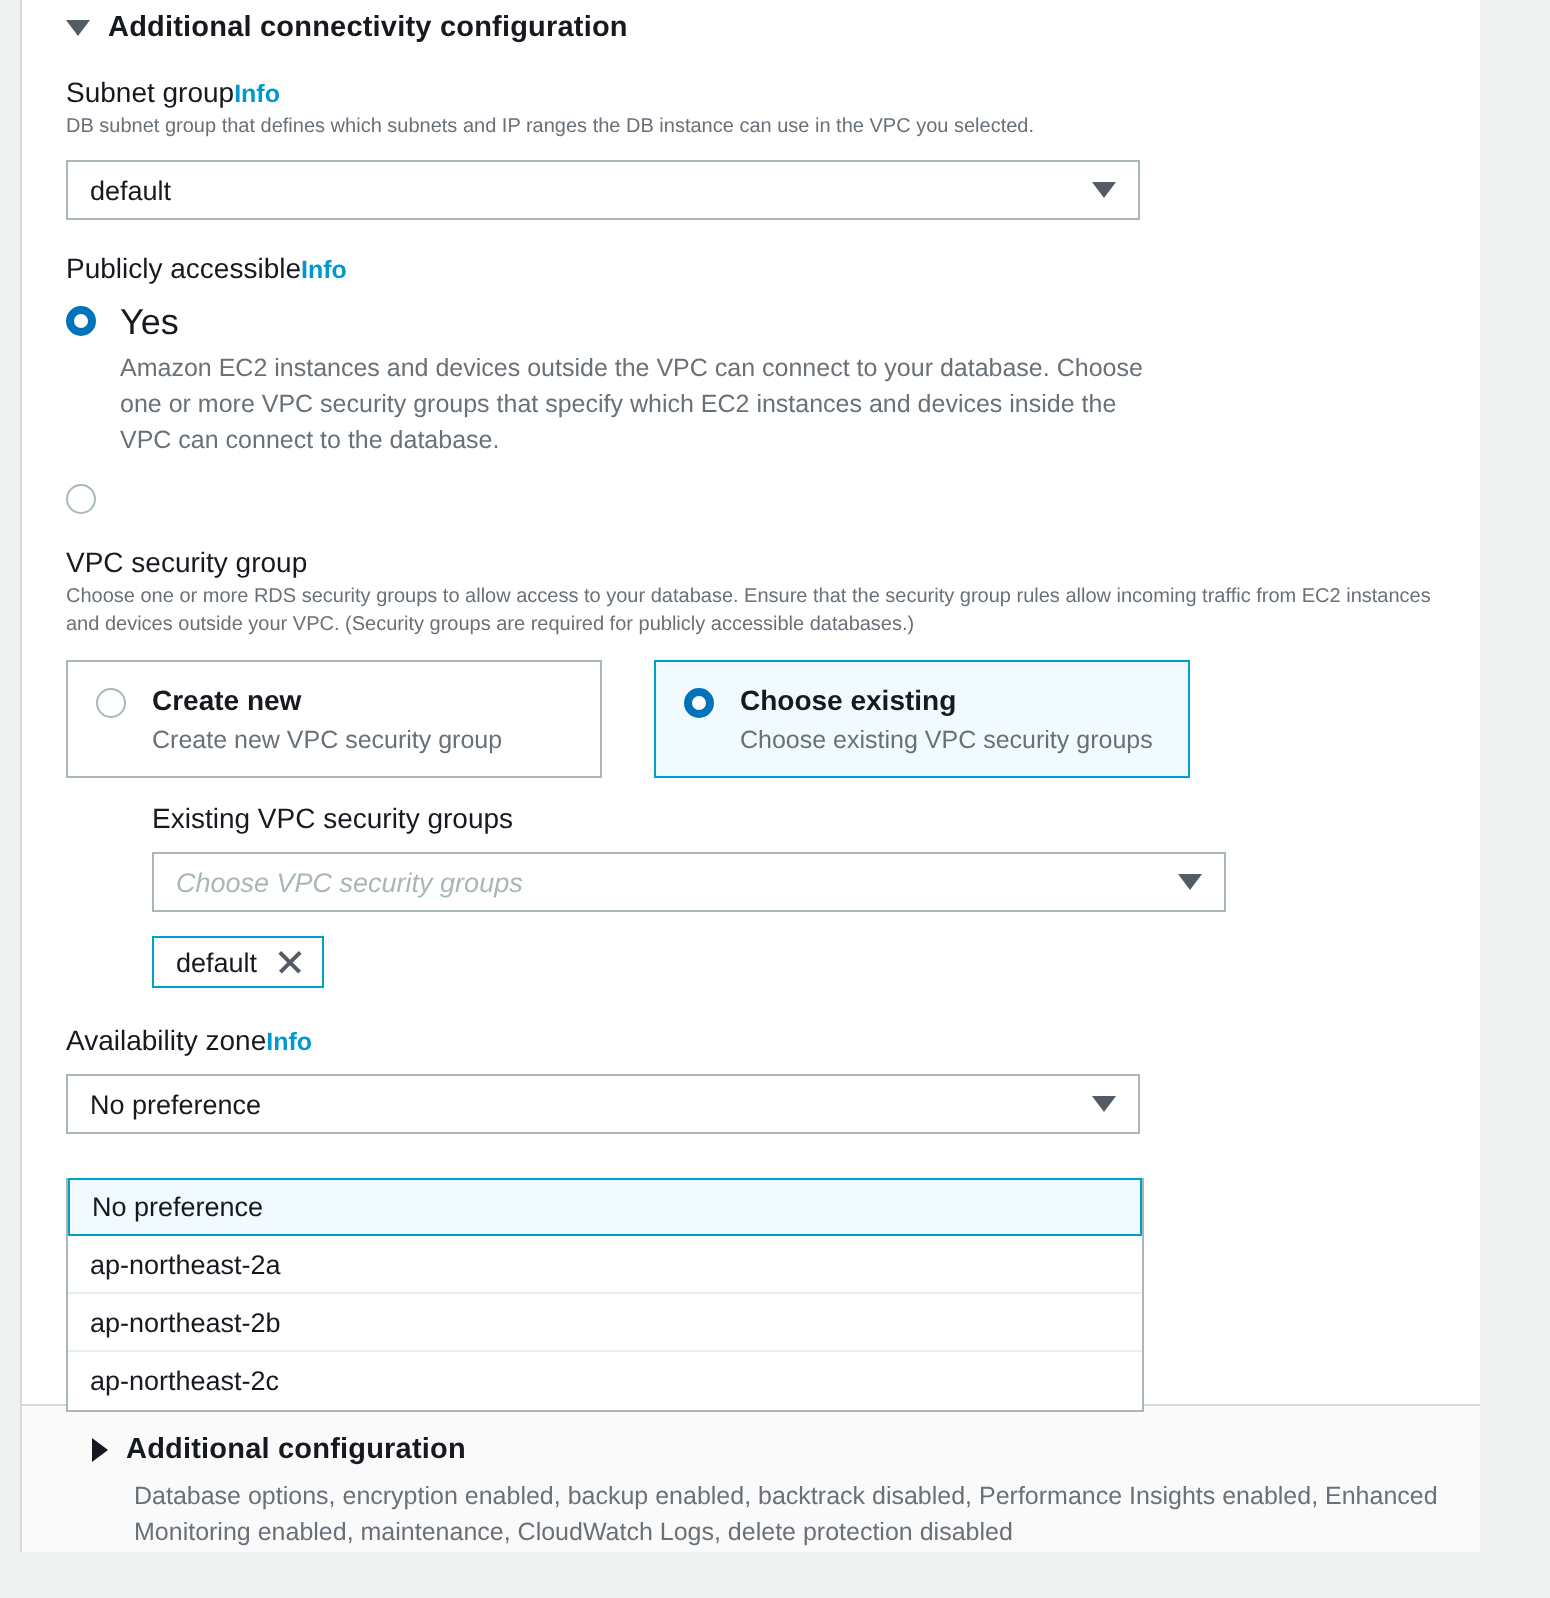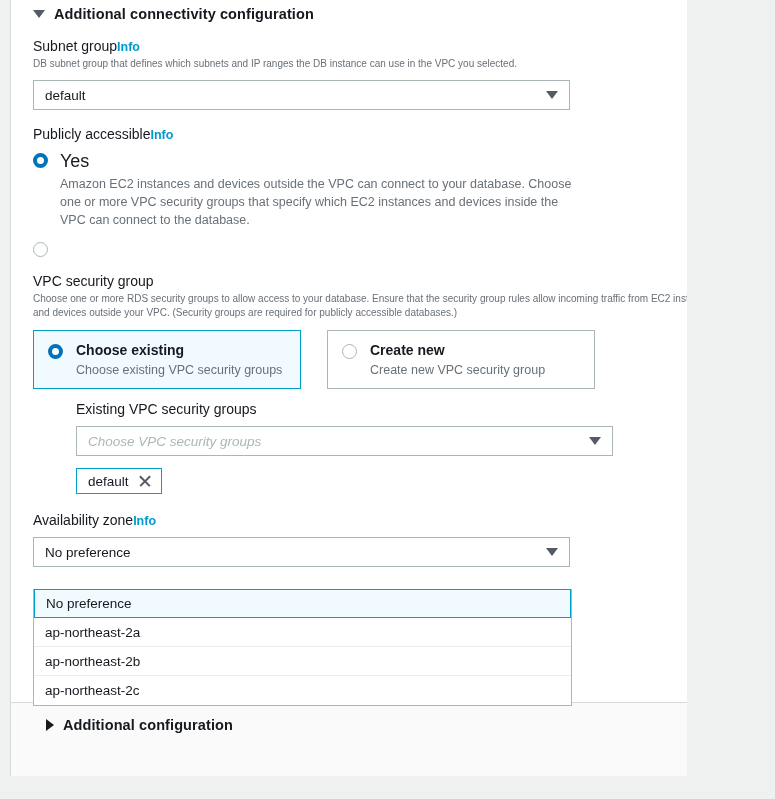--- a/index.html
+++ b/index.html
@@ -3,21 +3,21 @@
 <meta charset="utf-8">
 <style>
   * { box-sizing: border-box; }
   html, body {
     margin: 0; padding: 0;
     width: 775px; height: 799px;
     background: #eff1f1;
     font-family: "Liberation Sans", sans-serif;
     -webkit-font-smoothing: antialiased;
   }
-  #root { position: relative; width: 687px; height: 799px; overflow: hidden; }
+  #root { position: relative; width: 740px; height: 799px; overflow: hidden; }
 
   
   .panel {
     position: absolute;
     left: 10px; top: -1px; width: 754px; height: 706px;
     background: #ffffff;
     border-left: 1px solid #d5dbdb;
     border-right: 1px solid #879596;
     border-bottom: 2px solid #879596;
   }
@@ -215,34 +215,34 @@
         </div>
       </div>
 
       <div class="field">
         <div class="label-row">
           <span class="label">VPC security group</span>
         </div>
         <div class="desc">Choose one or more RDS security groups to allow access to your database. Ensure that the security group rules allow incoming traffic from EC2 instances and devices outside your VPC. (Security groups are required for publicly accessible databases.)</div>
 
         <div class="tiles">
+          <div class="tile">
+            <span class="tile-radio off"></span>
+            <div>
+              <div class="tile-title">Create new</div>
+              <div class="tile-desc">Create new VPC security group</div>
+            </div>
+          </div>
           <div class="tile selected">
             <span class="tile-radio on"></span>
             <div>
               <div class="tile-title">Choose existing</div>
               <div class="tile-desc">Choose existing VPC security groups</div>
             </div>
           </div>
-          <div class="tile">
-            <span class="tile-radio off"></span>
-            <div>
-              <div class="tile-title">Create new</div>
-              <div class="tile-desc">Create new VPC security group</div>
-            </div>
-          </div>
         </div>
       </div>
 
       <div class="field" style="margin-top:12px;margin-left:43px;">
         <div class="label-row">
           <span class="label">Existing VPC security groups</span>
         </div>
         <div class="select placeholder-style">
           <span class="sel-val">Choose VPC security groups</span>
           <span class="caret"></span>
@@ -282,15 +282,16 @@
         <span>ap-northeast-2c</span>
       </div>
     </div>
   </div>
 
   <div class="card">
     <div class="sec-header">
       <span class="tri-right"></span>
       <span class="sec-title">Additional configuration</span>
     </div>
+    <div class="card-desc">Database options, encryption enabled, backup enabled, backtrack disabled, Performance Insights enabled, Enhanced Monitoring enabled, maintenance, CloudWatch Logs, delete protection disabled</div>
   </div>
 
 </div>
 
 </body></html>

